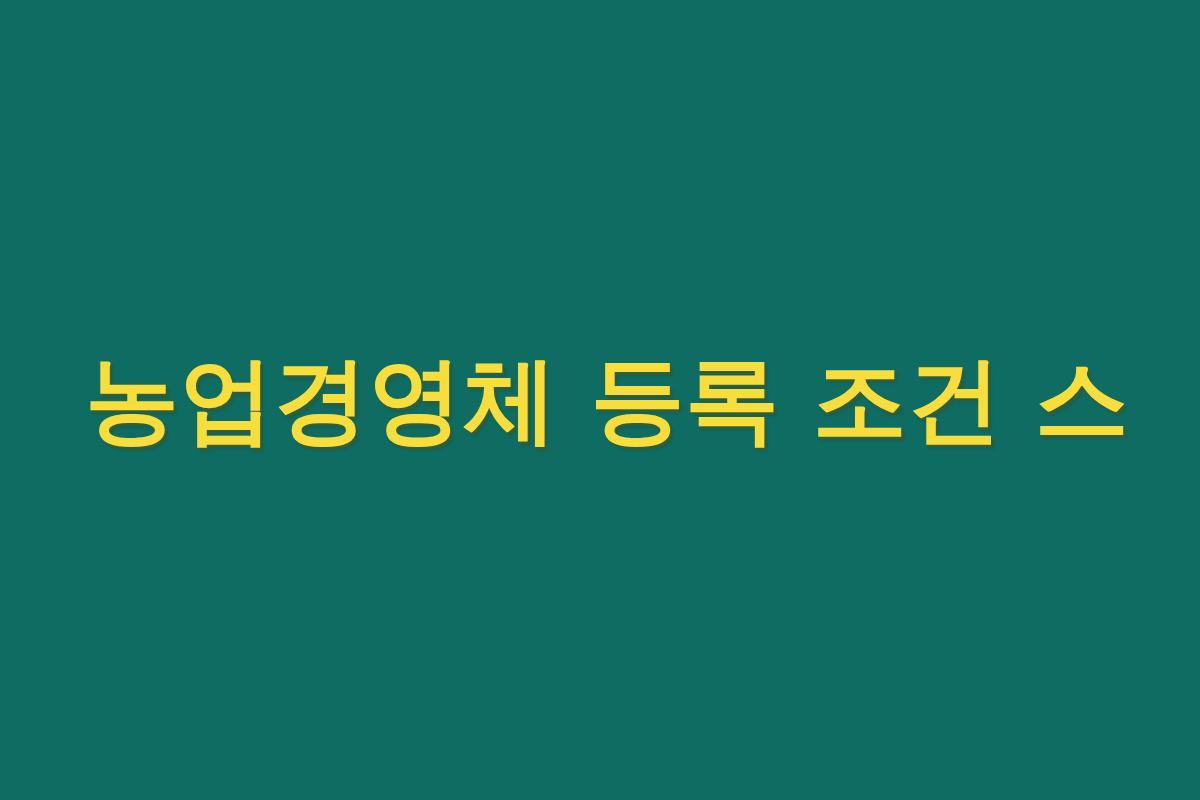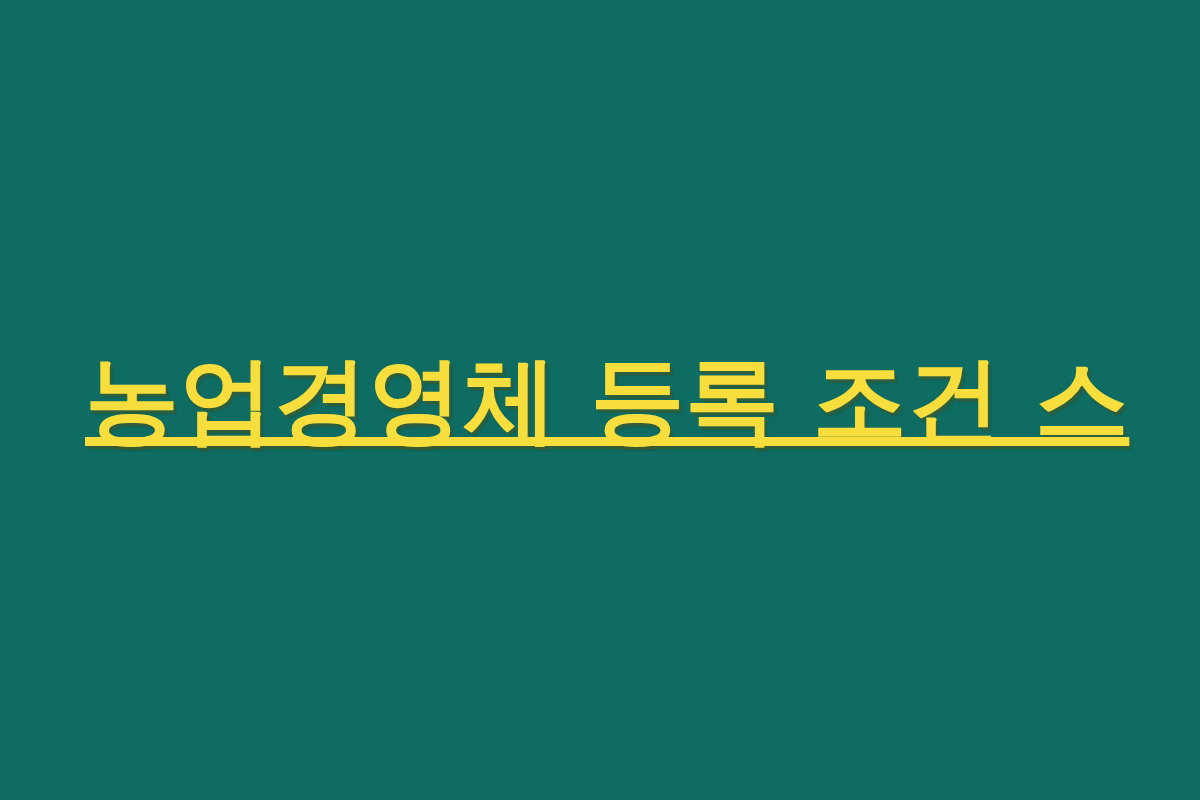--- a/index.html
+++ b/index.html
@@ -34,21 +34,20 @@
     font-weight: 700;
     font-size: 94px;
     line-height: 1.42;
     letter-spacing: 0.005em;
     color: #F8DE3C;
     text-shadow:
       2px 3px 0 rgba(68, 92, 40, 0.55),
       3px 4px 2px rgba(40, 70, 45, 0.30);
     word-break: keep-all;
     overflow-wrap: break-word;
-    text-decoration: underline;
     -webkit-font-smoothing: antialiased;
   }
 
   .headline .line {
     display: block;
     white-space: pre;
   }
 </style>
 </head>
 <body>

